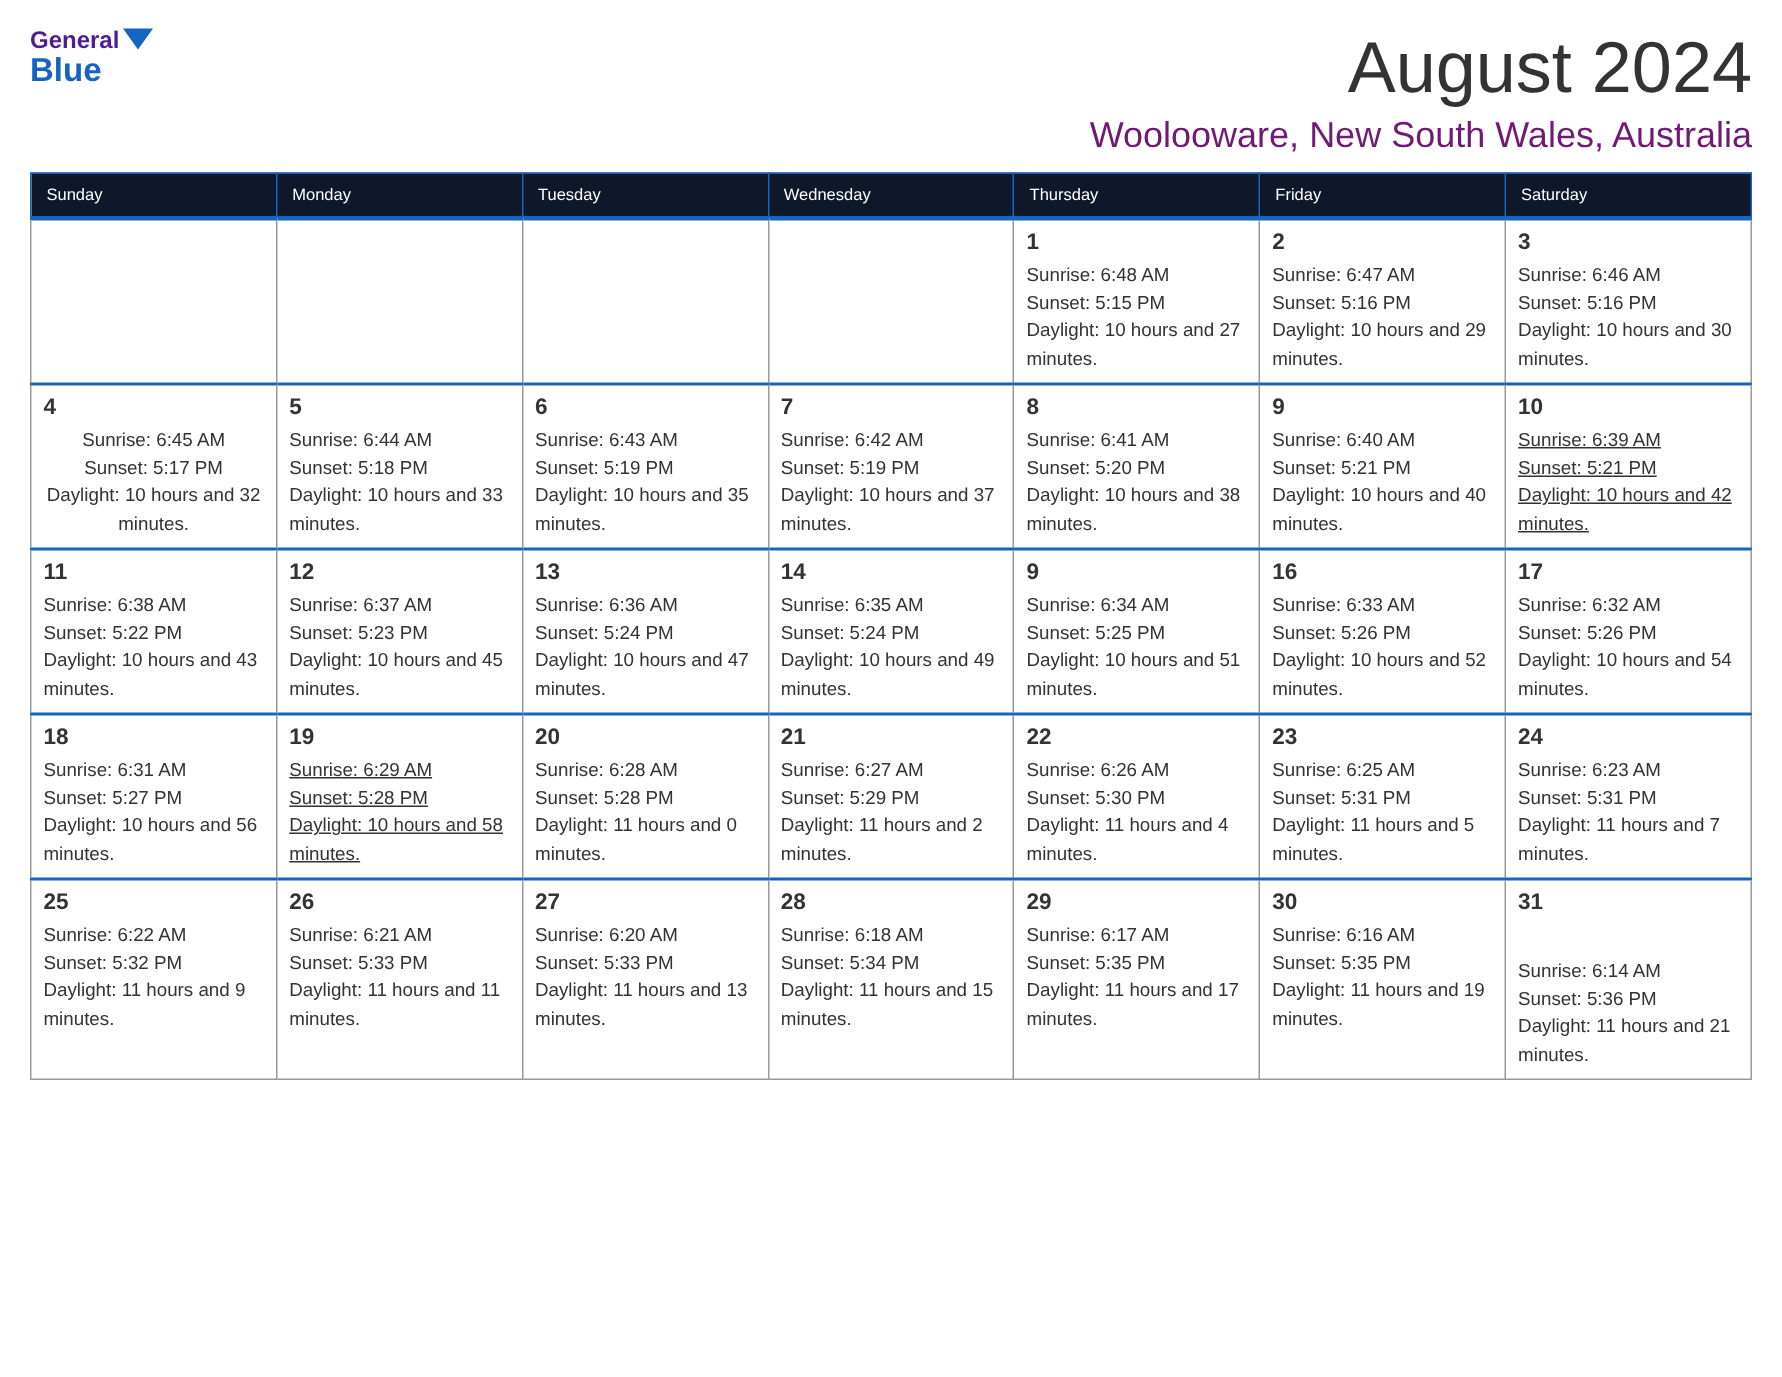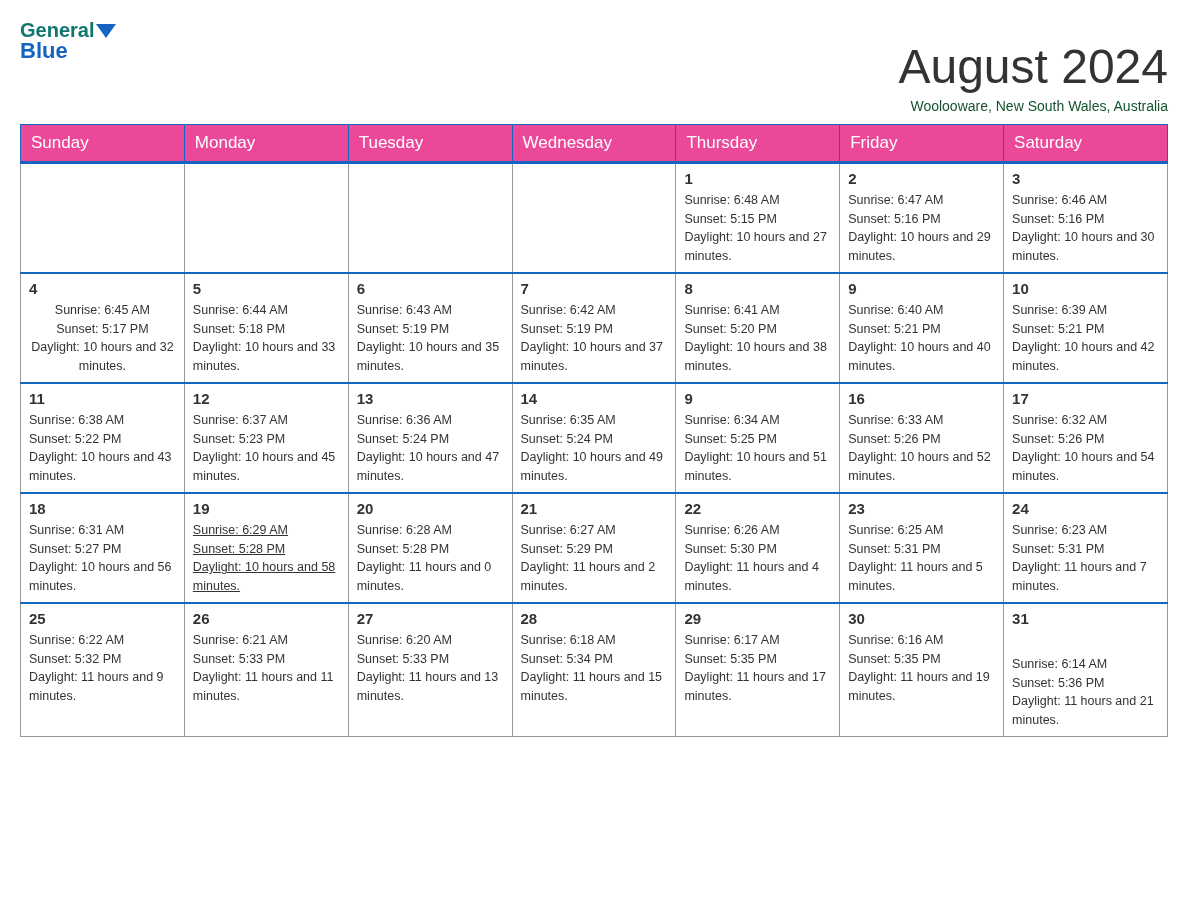--- a/index.html
+++ b/index.html
@@ -15,55 +15,54 @@
       justify-content: space-between;
       align-items: flex-start;
       margin-bottom: 10px;
     }
     .logo {
       display: flex;
       align-items: center;
       gap: 4px;
     }
     .logo-text-general {
-      font-size: 20px;
+      font-size: 16px;
       font-weight: bold;
-      color: #0f766e;
+      color: #4c1d95;
     }
     .logo-text-blue {
       font-size: 22px;
       font-weight: bold;
       color: #1565c0;
     }
     .title-area {
       text-align: right;
-      margin-top: 21px;
     }
     .month-title {
       font-size: 48px;
       font-weight: normal;
       color: #333;
       line-height: 1.1;
     }
     .location-title {
-      font-size: 14px;
-      color: #14532d;
+      font-size: 24px;
+      color: #701a75;
       margin-top: 4px;
     }
     table {
       width: 100%;
       border-collapse: collapse;
       margin-top: 10px;
     }
     thead th {
-      background-color: #ec4899;
+      background-color: #0f172a;
       color: #fff;
       padding: 8px 10px;
       text-align: left;
-      font-size: 17px;
+      font-size: 11px;
       font-weight: normal;
       border: 1px solid #1565c0;
     }
     tbody td {
       border: 1px solid #999;
       vertical-align: top;
       padding: 6px 8px;
       width: 14.28%;
       font-size: 13px;
       color: #333;
@@ -188,21 +187,21 @@
 Daylight: 10 hours and 38 minutes.</div>
         </td>
         <td>
           <span class="day-number">9</span>
           <div class="day-info" style="white-space: pre-line;">Sunrise: 6:40 AM
 Sunset: 5:21 PM
 Daylight: 10 hours and 40 minutes.</div>
         </td>
         <td>
           <span class="day-number">10</span>
-          <div class="day-info" style="white-space: pre-line;">Sunrise: 6:39 AM
+          <div class="day-info" style="white-space: pre-line; text-decoration: underline;">Sunrise: 6:39 AM
 Sunset: 5:21 PM
 Daylight: 10 hours and 42 minutes.</div>
         </td>
       </tr>
       <tr>
         <td>
           <span class="day-number">11</span>
           <div class="day-info" style="white-space: pre-line;">Sunrise: 6:38 AM
 Sunset: 5:22 PM
 Daylight: 10 hours and 43 minutes.</div>

